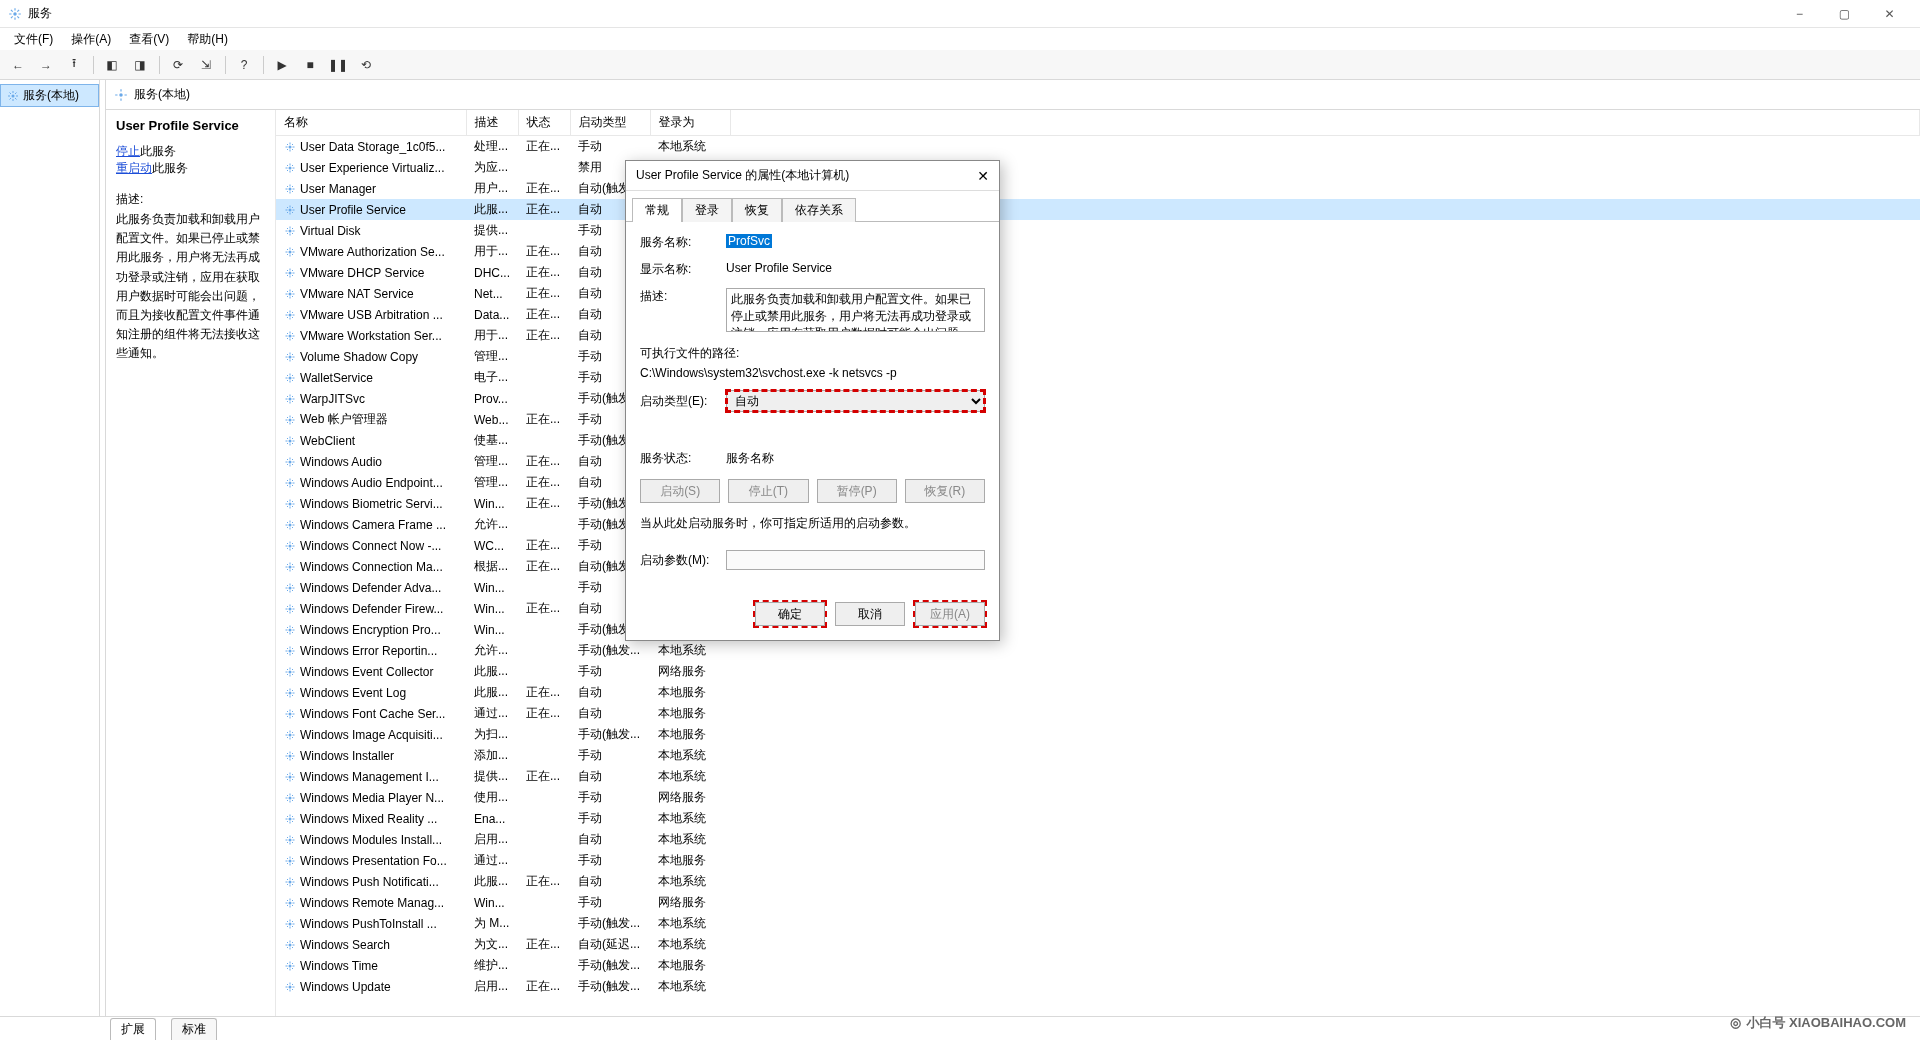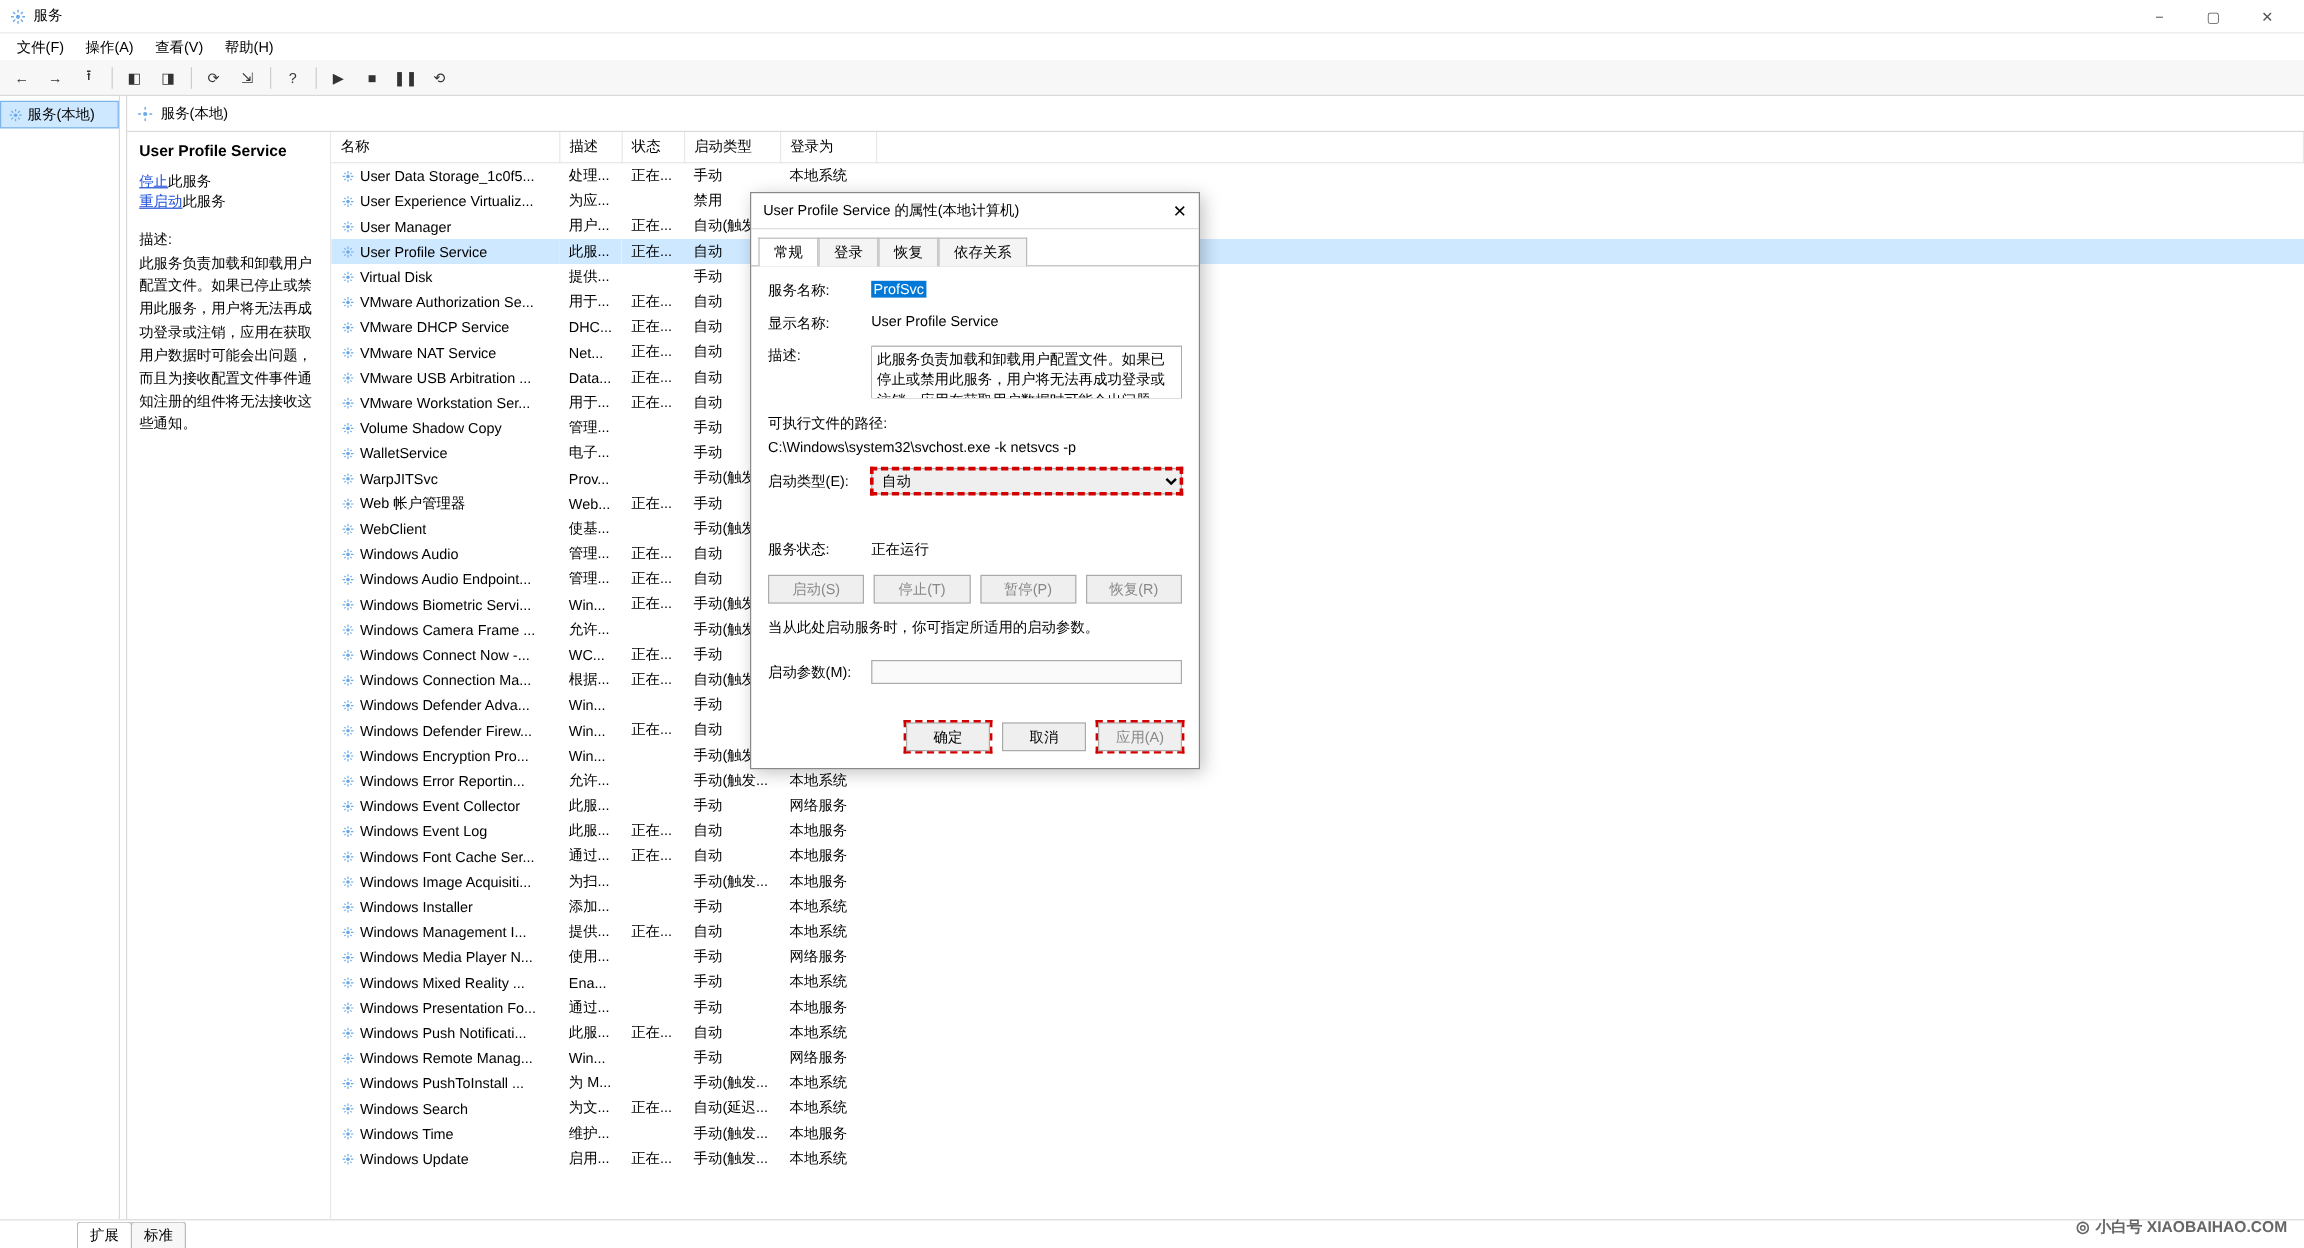--- a/index.html
+++ b/index.html
@@ -95,21 +95,21 @@
   table.svc td {
     padding: 2px 8px; white-space: nowrap; overflow: hidden; text-overflow: ellipsis;
     height: 20px;
   }
   table.svc tr.selected td { background: #cde8ff; }
   .svc-name { display: flex; align-items: center; gap: 4px; }
   .gear-icon { display: inline-block; width: 12px; height: 12px; }
   .gear-icon svg { width: 100%; height: 100%; display: block; }
   .bottom-tabs {
     height: 24px; display: flex; align-items: flex-end;
-    gap: 0; padding-left: 64px;
+    gap: 16px; padding-left: 110px;
     border-top: 1px solid #d9d9d9;
     background: #fff;
   }
   .btab {
     padding: 2px 10px; font-size: 12px;
     border: 1px solid #bbb; border-bottom: none;
     background: #f7f7f7;
     border-radius: 3px 3px 0 0;
     margin-right: -1px;
   }
@@ -1120,20 +1120,38 @@
                 </tr>
                 <tr>
                   <td>
                     <span class="svc-name">
                       <span class="gear-icon">
                         <svg viewBox="0 0 24 24" width="12" height="12">
                           <circle cx="12" cy="12" r="3" fill="#6aa9e9"></circle>
                           <path d="M12 3v4M12 17v4M3 12h4M17 12h4M6 6l2 2M16 16l2 2M6 18l2-2M16 8l2-2" stroke="#6aa9e9" stroke-width="2"></path>
                         </svg>
                       </span>
+                      <span>Windows Modules Install...</span>
+                    </span>
+                  </td>
+                  <td>启用...</td>
+                  <td></td>
+                  <td>自动</td>
+                  <td>本地系统</td>
+                  <td></td>
+                </tr>
+                <tr>
+                  <td>
+                    <span class="svc-name">
+                      <span class="gear-icon">
+                        <svg viewBox="0 0 24 24" width="12" height="12">
+                          <circle cx="12" cy="12" r="3" fill="#6aa9e9"></circle>
+                          <path d="M12 3v4M12 17v4M3 12h4M17 12h4M6 6l2 2M16 16l2 2M6 18l2-2M16 8l2-2" stroke="#6aa9e9" stroke-width="2"></path>
+                        </svg>
+                      </span>
                       <span>Windows Presentation Fo...</span>
                     </span>
                   </td>
                   <td>通过...</td>
                   <td></td>
                   <td>手动</td>
                   <td>本地服务</td>
                   <td></td>
                 </tr>
                 <tr>
@@ -1288,21 +1306,21 @@
         <div class="flbl">启动类型(E):</div>
         <div class="fval">
           <select class="highlight-red">
             <option>自动</option>
           </select>
         </div>
       </div>
       <div style="height:28px"></div>
       <div class="frow">
         <div class="flbl">服务状态:</div>
-        <div class="fval">正在运行</div>
+        <div class="fval">服务名称</div>
       </div>
       <div class="action-row">
         <button disabled="">启动(S)</button>
         <button>停止(T)</button>
         <button disabled="">暂停(P)</button>
         <button disabled="">恢复(R)</button>
       </div>
       <div class="startup-note">当从此处启动服务时，你可指定所适用的启动参数。</div>
       <div class="frow" style="align-items:center;">
         <div class="flbl">启动参数(M):</div>

